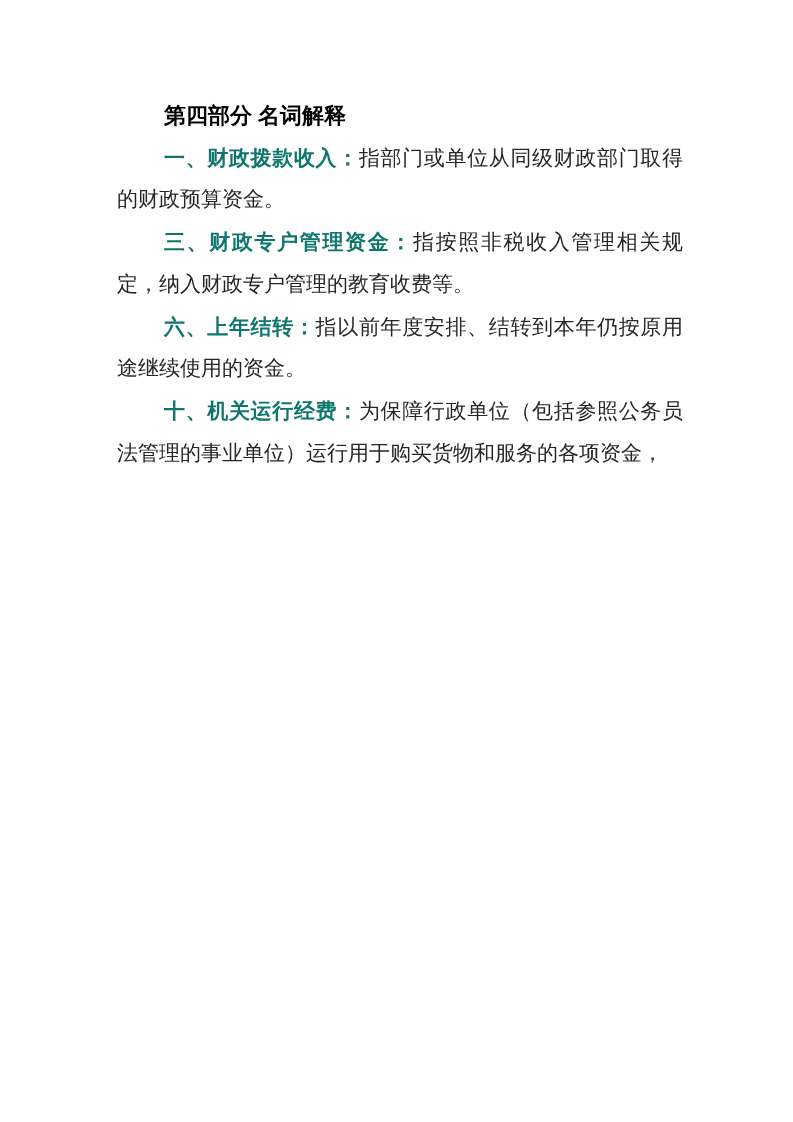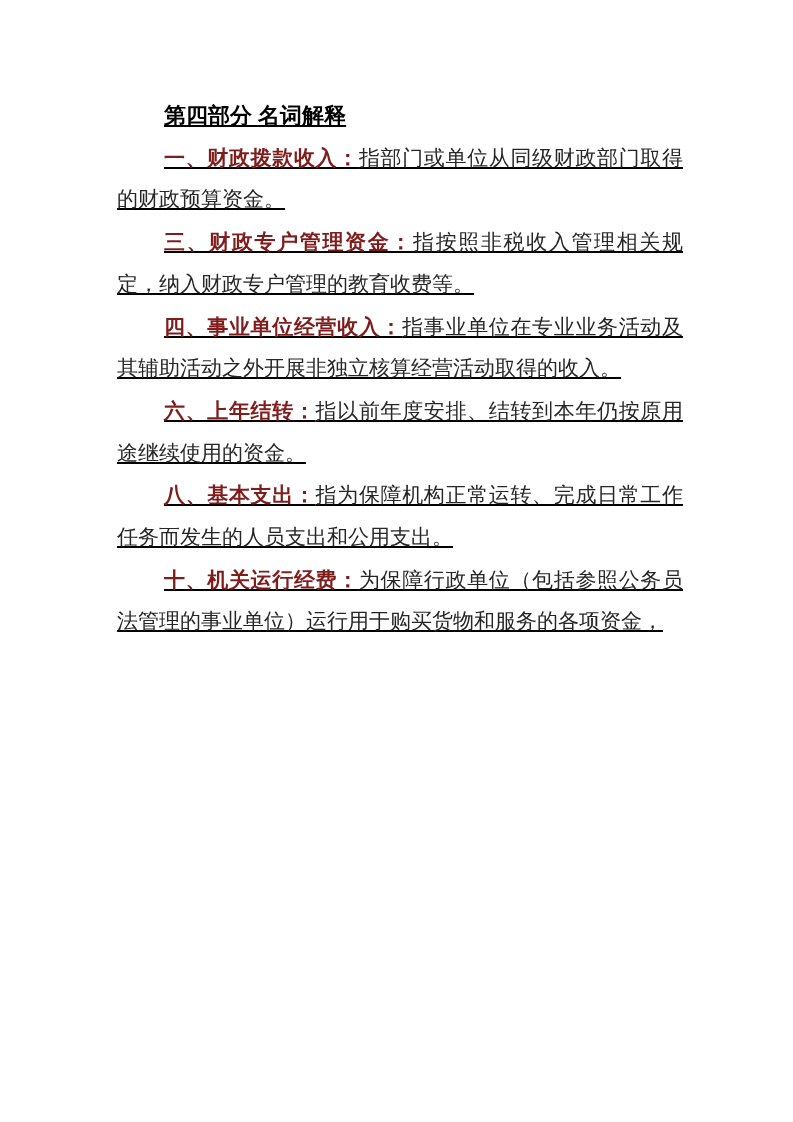--- a/index.html
+++ b/index.html
@@ -8,21 +8,20 @@
     background: #ffffff;
   }
   .page {
     position: relative;
     width: 793px;
     height: 1122px;
     background: #ffffff;
     overflow: hidden;
     box-sizing: border-box;
     padding: 95px 110px 0 117px;
-    text-decoration: underline;
   }
   .content {
     width: 566px;
     line-height: 41.7px;
     font-size: 21px;
     color: #262626;
     font-family: "Liberation Serif", serif;
   }
   .doc-heading {
     font-family: "Liberation Sans", sans-serif;
@@ -36,44 +35,42 @@
     margin: 0;
     text-align: justify;
     text-justify: inter-character;
     text-indent: 47px;
     word-break: break-all;
     overflow-wrap: anywhere;
   }
   .term {
     font-family: "Liberation Sans", sans-serif;
     font-weight: 700;
-    color: #7f1d1d;
+    color: #0f766e;
   }
   .def {
     color: #262626;
   }
 </style>
 </head>
 <body>
 
 <div class="page">
   <div class="content">
 
     <h1 class="doc-heading">第四部分 名词解释</h1>
 
     <p class="para"><span class="term">一、财政拨款收入：</span><span class="def">指部门或单位从同级财政部门取得的财政预算资金。</span></p>
 
 
     <p class="para"><span class="term">三、财政专户管理资金：</span><span class="def">指按照非税收入管理相关规定，纳入财政专户管理的教育收费等。</span></p>
 
-    <p class="para"><span class="term">四、事业单位经营收入：</span><span class="def">指事业单位在专业业务活动及其辅助活动之外开展非独立核算经营活动取得的收入。</span></p>
 
 
     <p class="para"><span class="term">六、上年结转：</span><span class="def">指以前年度安排、结转到本年仍按原用途继续使用的资金。</span></p>
 
 
-    <p class="para"><span class="term">八、基本支出：</span><span class="def">指为保障机构正常运转、完成日常工作任务而发生的人员支出和公用支出。</span></p>
 
 
     <p class="para"><span class="term">十、机关运行经费：</span><span class="def">为保障行政单位（包括参照公务员法管理的事业单位）运行用于购买货物和服务的各项资金，</span></p>
 
   </div>
 </div>
 
 </body></html>

